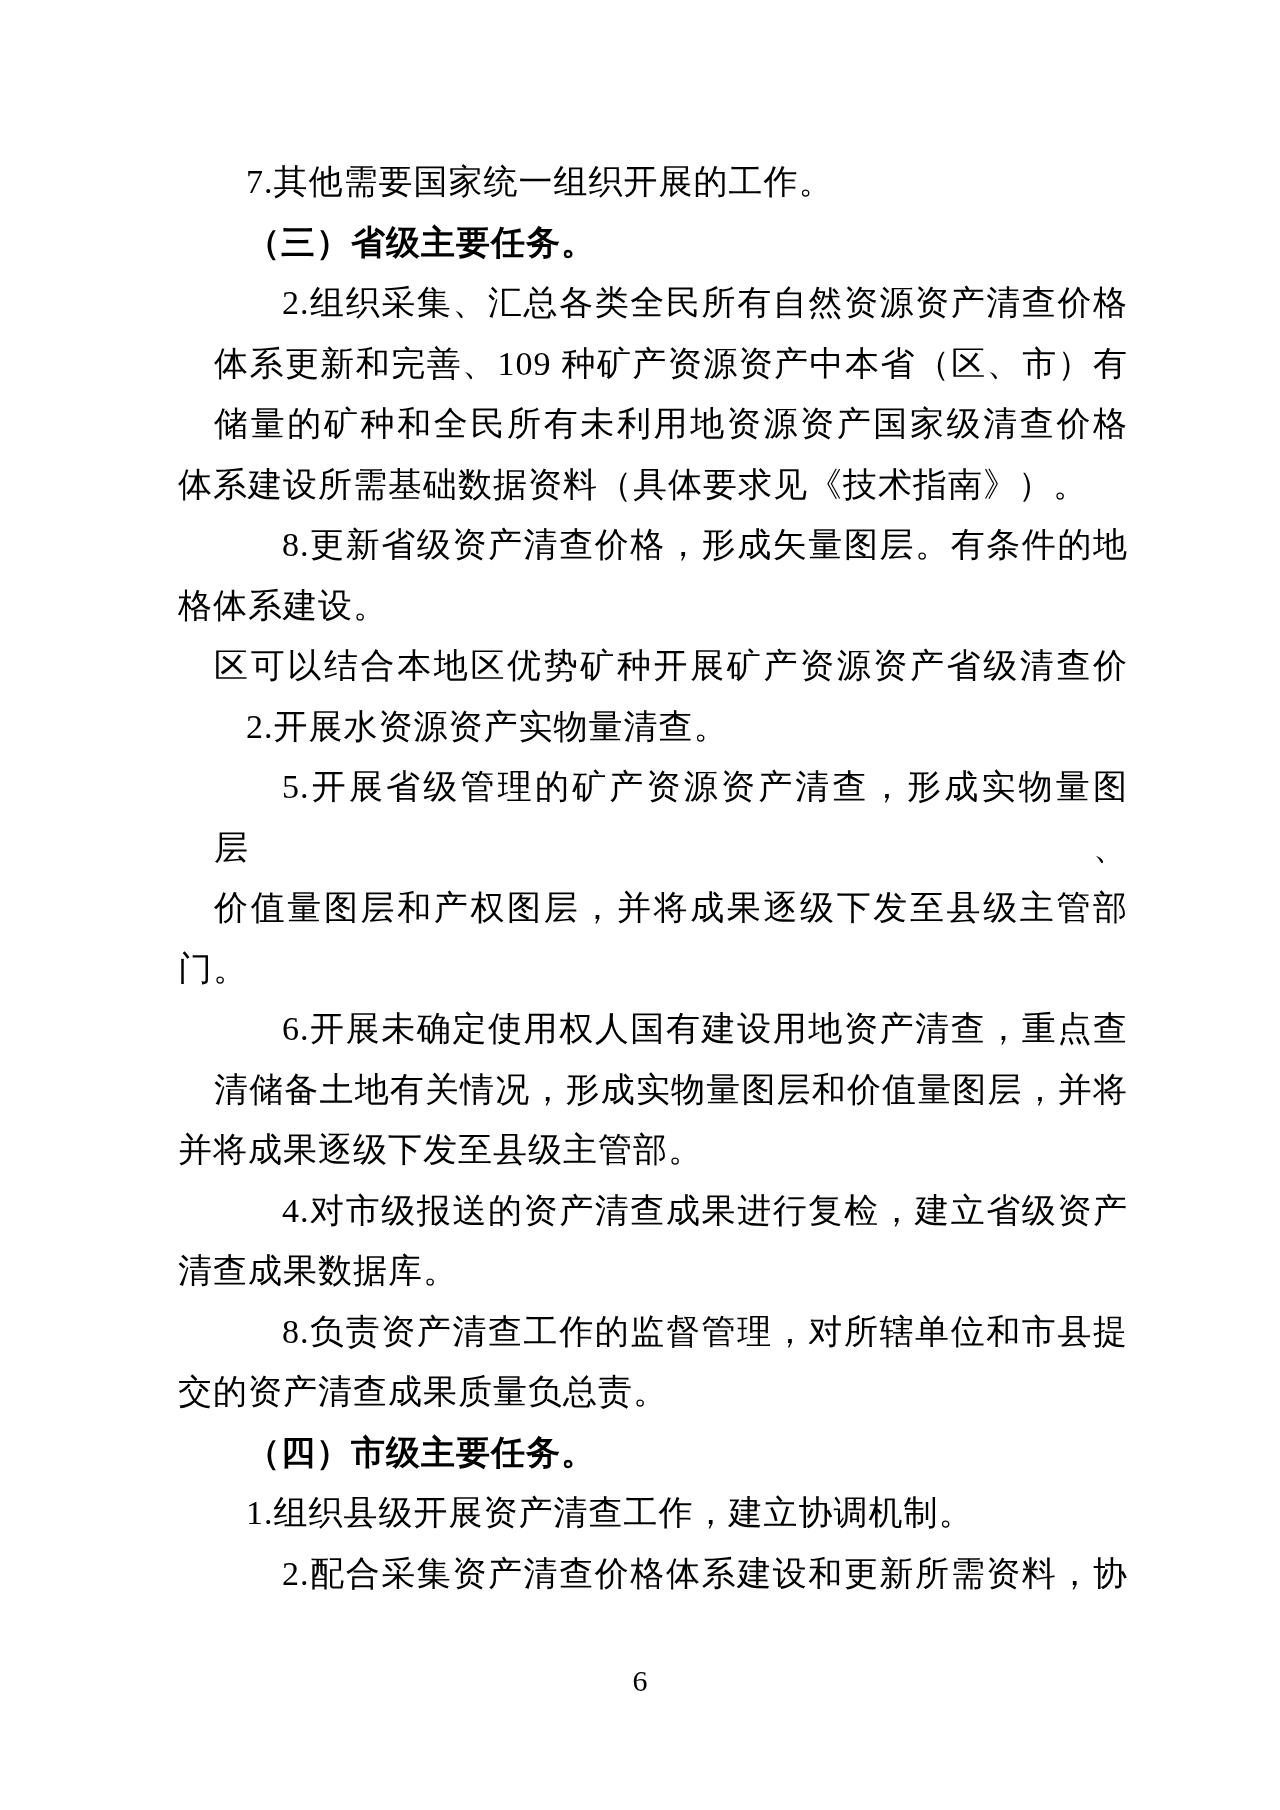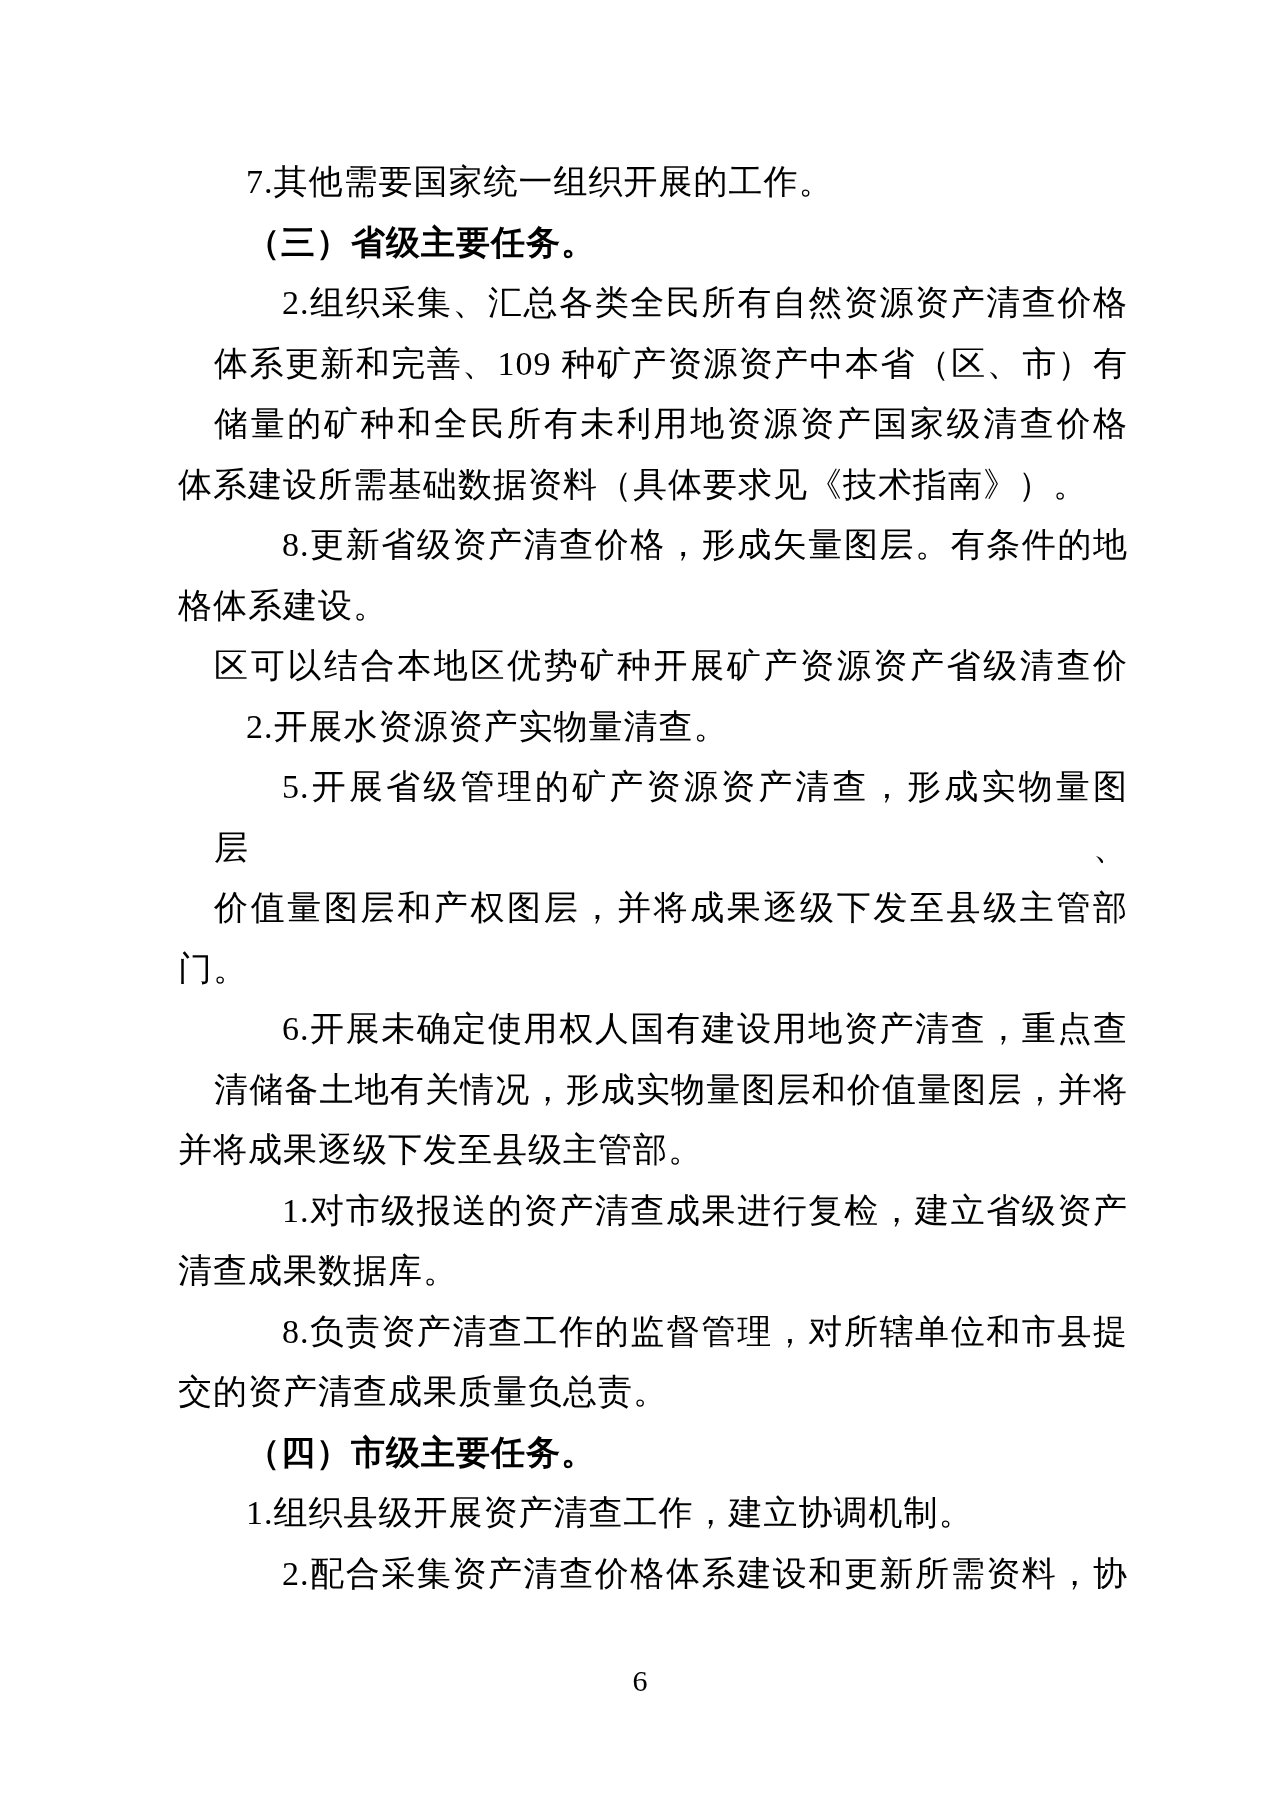--- a/index.html
+++ b/index.html
@@ -67,21 +67,21 @@
     <div class="line indent fill">8.更新省级资产清查价格，形成矢量图层。有条件的地</div>
     <div class="line">格体系建设。</div>
     <div class="line fill">区可以结合本地区优势矿种开展矿产资源资产省级清查价</div>
     <div class="line indent">2.开展水资源资产实物量清查。</div>
     <div class="line indent fill">5.开展省级管理的矿产资源资产清查，形成实物量图层、</div>
     <div class="line fill">价值量图层和产权图层，并将成果逐级下发至县级主管部</div>
     <div class="line">门。</div>
     <div class="line indent fill">6.开展未确定使用权人国有建设用地资产清查，重点查</div>
     <div class="line fill">清储备土地有关情况，形成实物量图层和价值量图层，并将</div>
     <div class="line">并将成果逐级下发至县级主管部。</div>
-    <div class="line indent fill">1.对市级报送的资产清查成果进行复检，建立省级资产</div>
+    <div class="line indent fill">4.对市级报送的资产清查成果进行复检，建立省级资产</div>
     <div class="line">清查成果数据库。</div>
     <div class="line indent fill">8.负责资产清查工作的监督管理，对所辖单位和市县提</div>
     <div class="line">交的资产清查成果质量负总责。</div>
     <div class="line indent bold">（四）市级主要任务。</div>
     <div class="line indent">1.组织县级开展资产清查工作，建立协调机制。</div>
     <div class="line indent fill">2.配合采集资产清查价格体系建设和更新所需资料，协</div>
   </div>
   <div class="page-footer">
     <span>6</span>
   </div>

